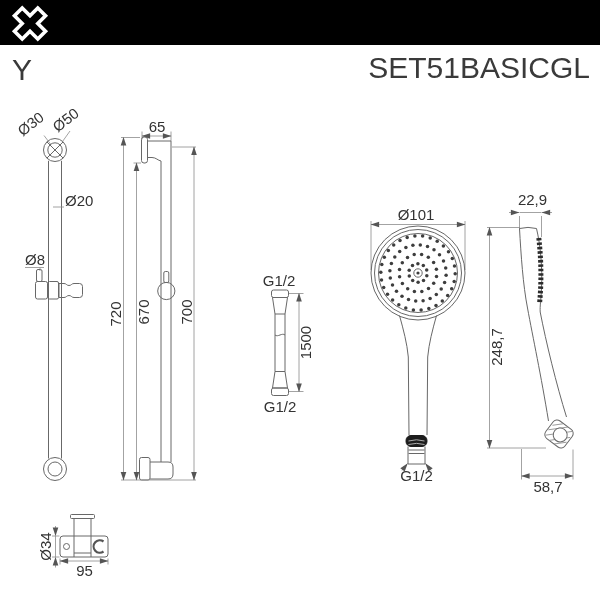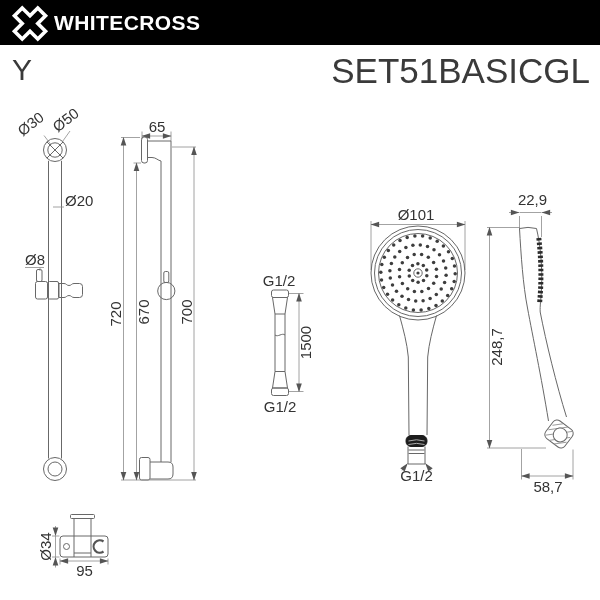--- a/index.html
+++ b/index.html
@@ -3,39 +3,38 @@
 <meta charset="utf-8">
 <style>
   html,body{margin:0;padding:0;background:#fff;}
   #page{position:relative;width:600px;height:600px;background:#ffffff;overflow:hidden;
         font-family:"Liberation Sans",sans-serif;}
   #topbar{position:absolute;left:0;top:0;width:600px;height:45px;background:#000;
           display:flex;align-items:center;}
   #logo{margin-left:11px;flex:0 0 auto;}
   #brand{color:#fff;font-size:21px;font-weight:bold;letter-spacing:0.4px;margin-left:5px;}
   #series{position:absolute;left:12px;top:53px;font-size:30px;color:#3a3a3a;}
-  #model{position:absolute;right:10px;top:51px;font-size:35px;color:#3a3a3a;}
+  #model{position:absolute;right:10px;top:51px;font-size:30px;color:#3a3a3a;}
   svg.draw{position:absolute;left:0;top:0;}
   .ln{fill:none;stroke:#686868;stroke-width:1;}
   .lt{fill:none;stroke:#8c8c8c;stroke-width:0.8;}
   .dim{font-family:"Liberation Sans",sans-serif;font-size:15px;fill:#333;}
   .dots{fill:#3d3d3d;stroke:none;}
 </style>
 </head>
 <body>
 
 <div id="page">
 
   <div id="topbar">
     <svg id="logo" width="38" height="38" viewBox="0 0 38 38">
       <g transform="translate(19,19.5) rotate(45)">
         <path d="M-16.5,-5.5 h11 v-11 h11 v11 h11 v11 h-11 v11 h-11 v-11 h-11 z" fill="#000" stroke="#fff" stroke-width="3.6" stroke-linejoin="miter"></path>
       </g>
     </svg>
-    <span id="brand">WHITECROSS</span>
   </div>
 
   <div id="series">Y</div>
   <div id="model">SET51BASICGL</div>
 
   <svg class="draw" width="600" height="600" viewBox="0 0 600 600">
     <defs>
       <marker id="me" markerWidth="10" markerHeight="8" refX="8.6" refY="4" orient="auto" markerUnits="userSpaceOnUse">
         <path d="M0.5,1.2 L9,4 L0.5,6.8 Z" fill="#555"></path>
       </marker>

